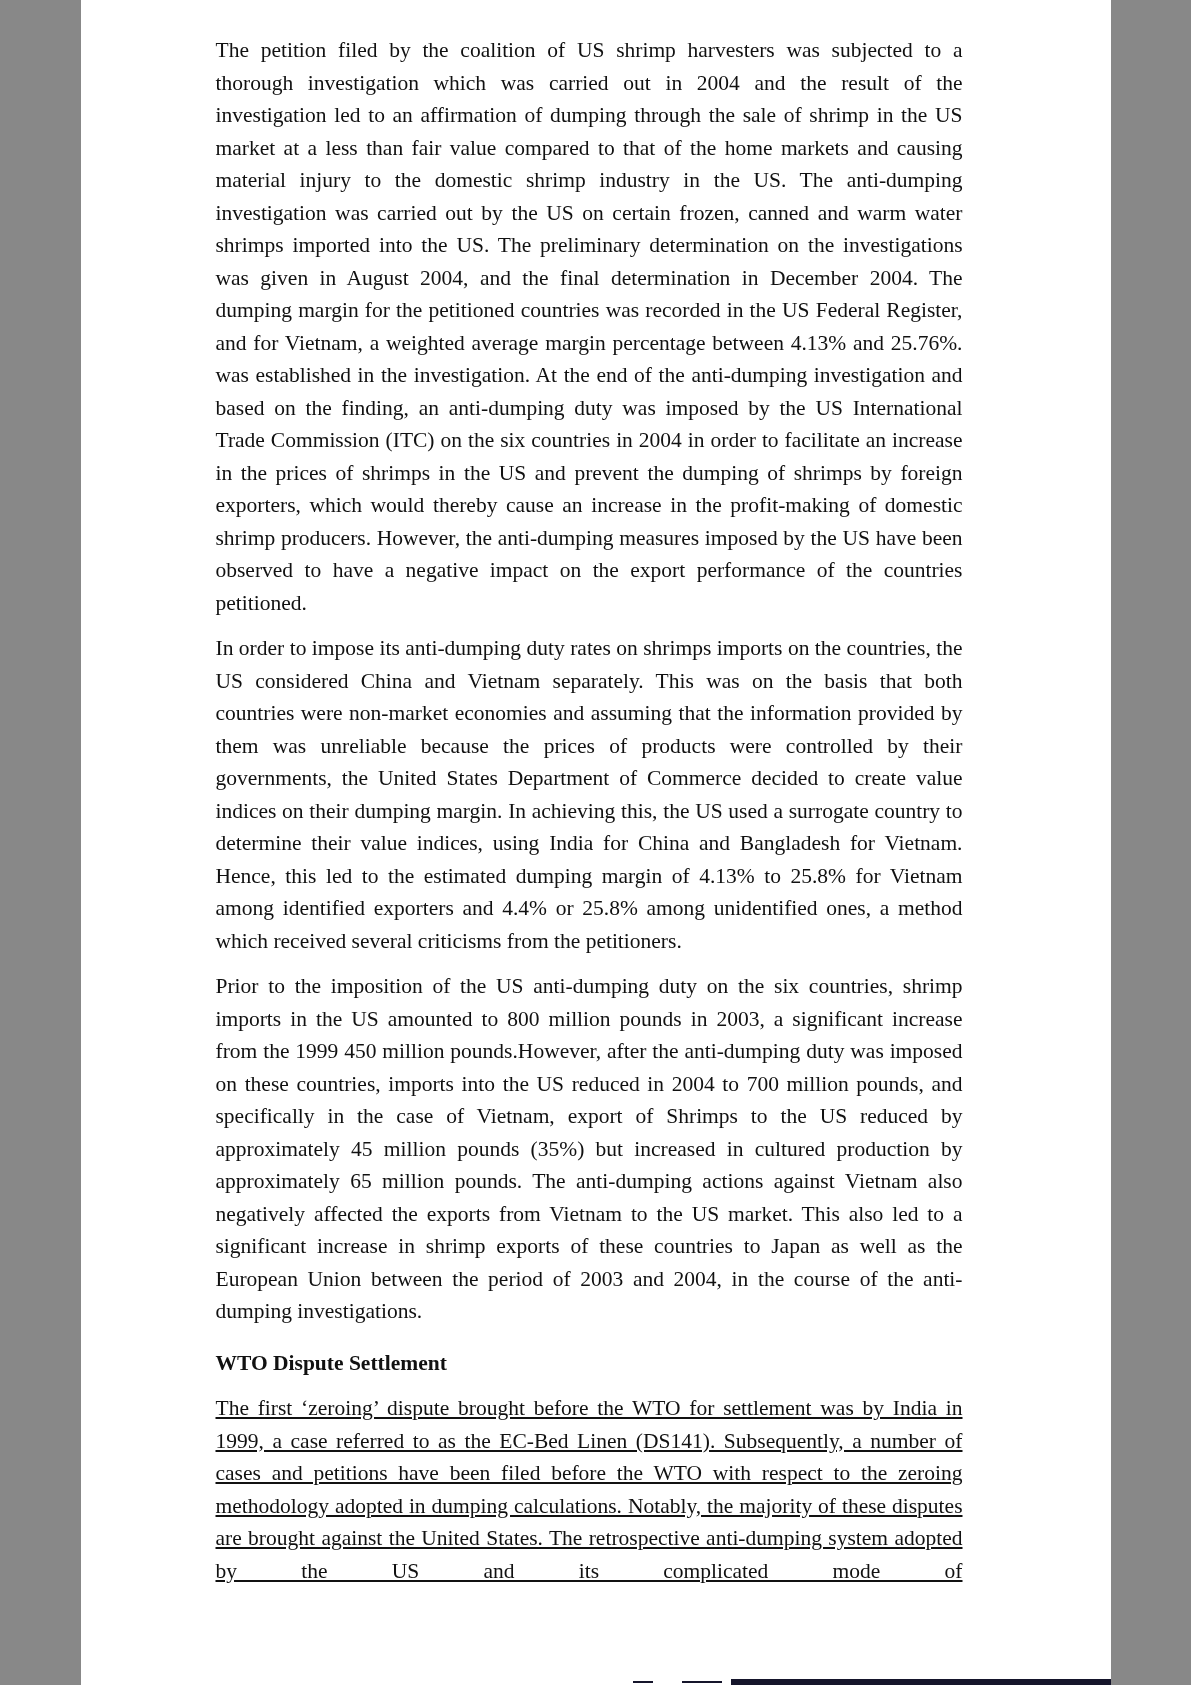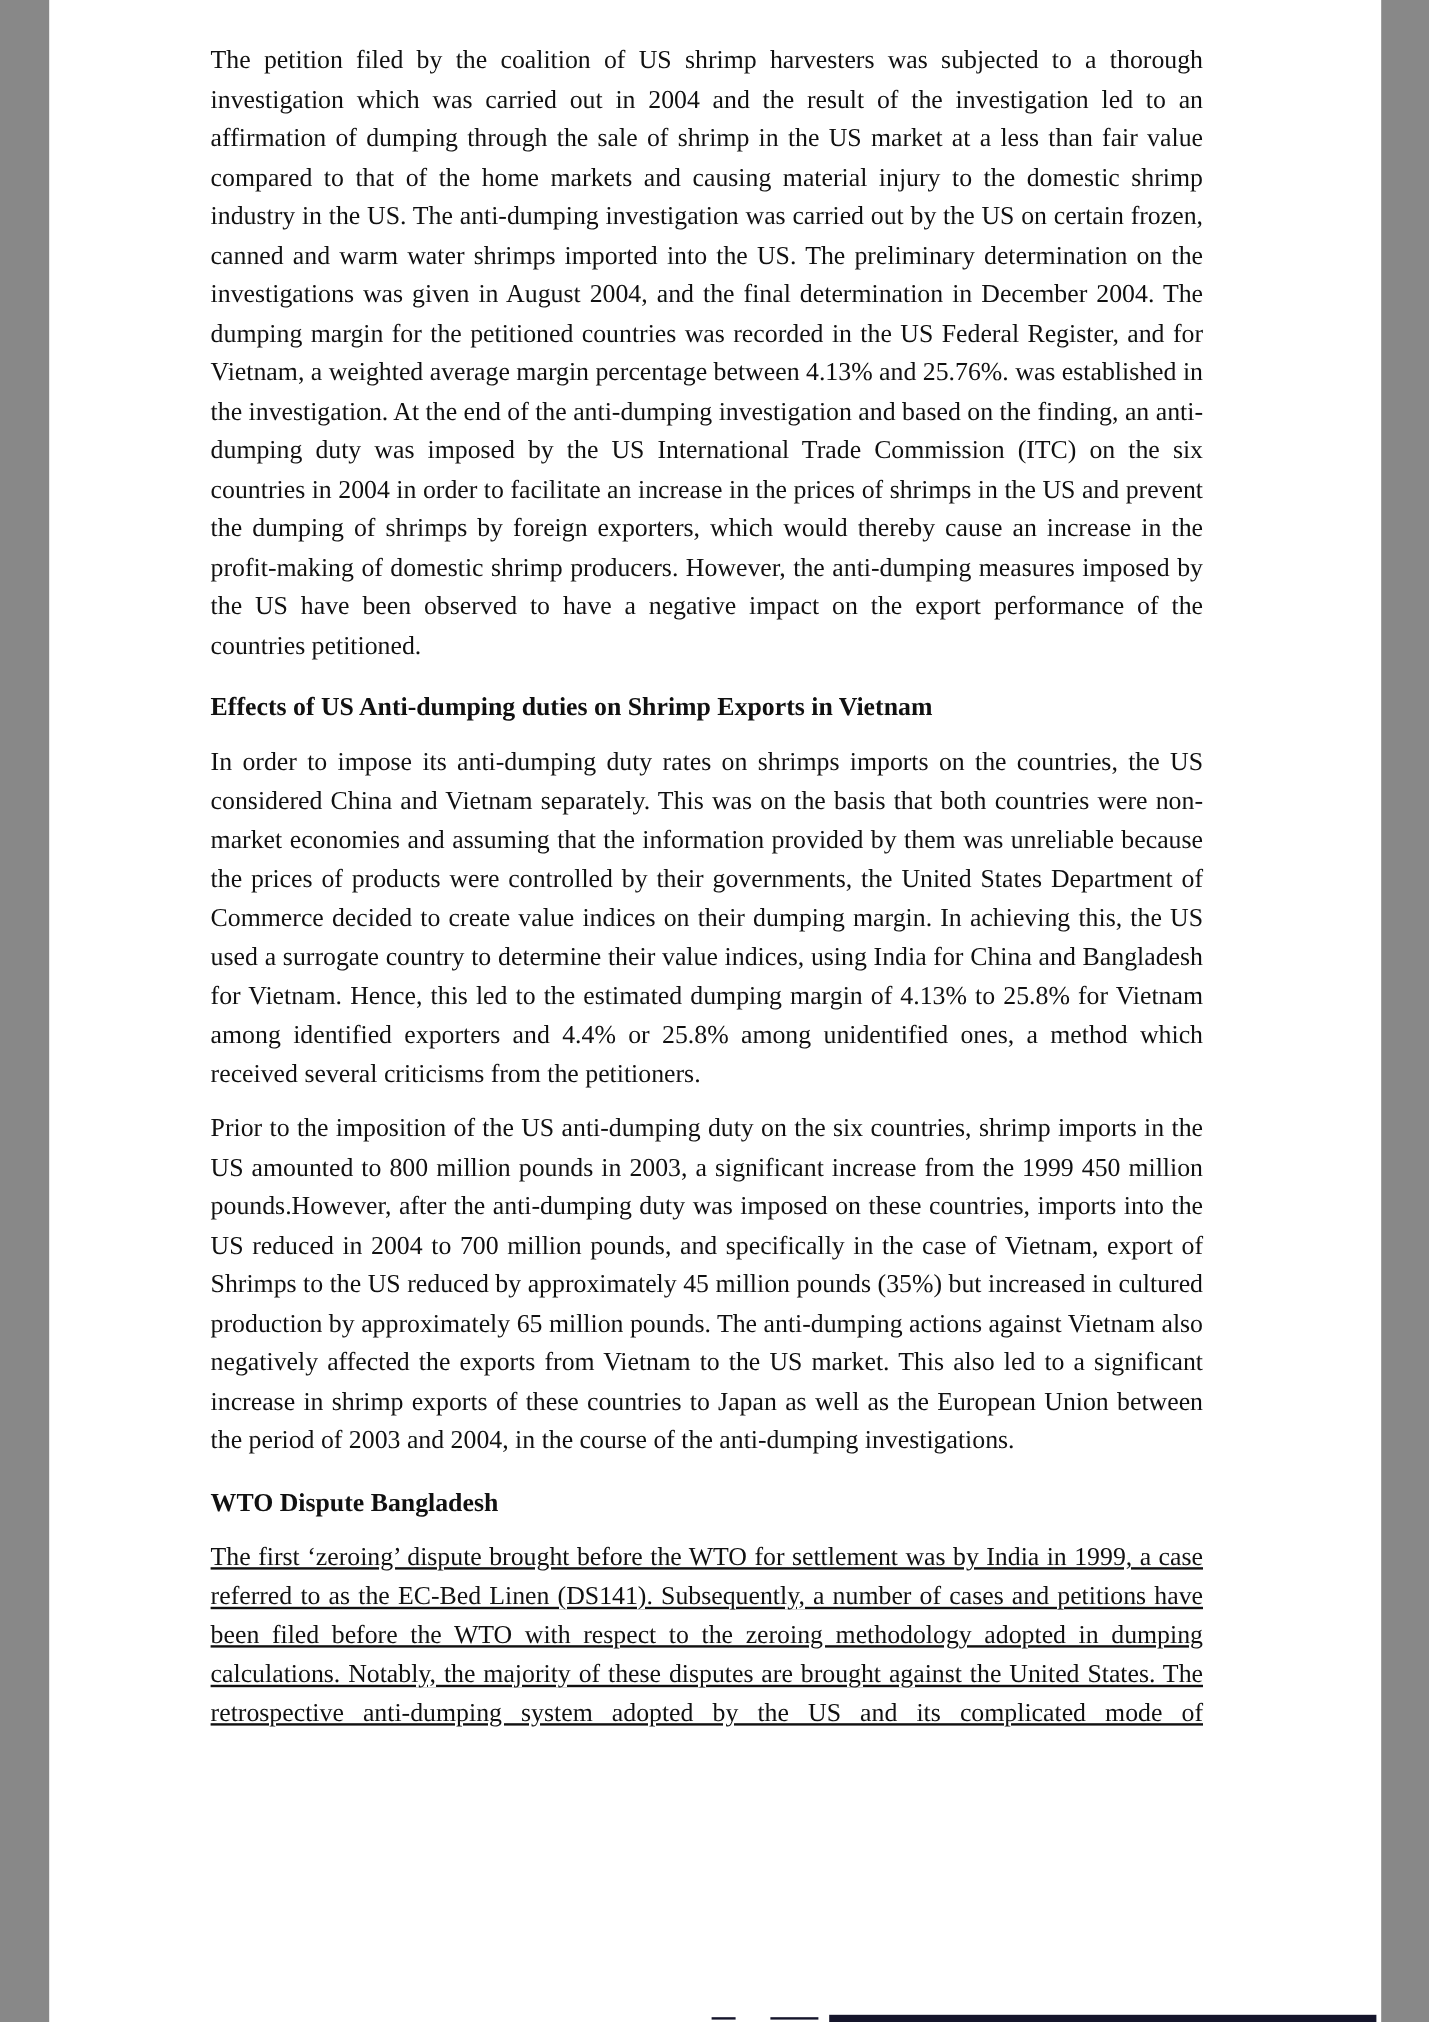--- a/index.html
+++ b/index.html
@@ -4,21 +4,21 @@
 <style>
   :root{
     --text:#111111;
     --page_bg:#ffffff;
     --artifact_bar:#15152b;
   }
   *{box-sizing:border-box;}
   html,body{margin:0;padding:0;background:#888;}
   .page{
     position:relative;
-    width:1110px;
+    width:1030px;
     height:1685px;
     margin:0 auto;
     background:var(--page_bg);
     font-family:"Liberation Serif","DejaVu Serif",serif;
     font-size:21.5px;
     line-height:32.5px;
     color:var(--text);
     padding:34px 148px 16px 135px;
     overflow:hidden;
   }
@@ -61,27 +61,26 @@
     background:var(--artifact_bar);
   }
 </style>
 </head>
 <body>
 
 <div class="page">
 
   <p>The petition filed by the coalition of US shrimp harvesters was subjected to a thorough investigation which was carried out in 2004 and the result of the investigation led to an affirmation of dumping through the sale of shrimp in the US market at a less than fair value compared to that of the home markets and causing material injury to the domestic shrimp industry in the US. The anti-dumping investigation was carried out by the US on certain frozen, canned and warm water shrimps imported into the US. The preliminary determination on the investigations was given in August 2004, and the final determination in December 2004. The dumping margin for the petitioned countries was recorded in the US Federal Register, and for Vietnam, a weighted average margin percentage between 4.13% and 25.76%. was established in the investigation. At the end of the anti-dumping investigation and based on the finding, an anti-dumping duty was imposed by the US International Trade Commission (ITC) on the six countries in 2004 in order to facilitate an increase in the prices of shrimps in the US and prevent the dumping of shrimps by foreign exporters, which would thereby cause an increase in the profit-making of domestic shrimp producers. However, the anti-dumping measures imposed by the US have been observed to have a negative impact on the export performance of the countries petitioned.</p>
 
-  <h2>Effects of US Anti-dumping duties on Shrimp Exports in Vietnam</h2>
 
   <p>In order to impose its anti-dumping duty rates on shrimps imports on the countries, the US considered China and Vietnam separately. This was on the basis that both countries were non-market economies and assuming that the information provided by them was unreliable because the prices of products were controlled by their governments, the United States Department of Commerce decided to create value indices on their dumping margin. In achieving this, the US used a surrogate country to determine their value indices, using India for China and Bangladesh for Vietnam. Hence, this led to the estimated dumping margin of 4.13% to 25.8% for Vietnam among identified exporters and 4.4% or 25.8% among unidentified ones, a method which received several criticisms from the petitioners.</p>
 
   <p>Prior to the imposition of the US anti-dumping duty on the six countries, shrimp imports in the US amounted to 800 million pounds in 2003, a significant increase from the 1999 450 million pounds.However, after the anti-dumping duty was imposed on these countries, imports into the US reduced in 2004 to 700 million pounds, and specifically in the case of Vietnam, export of Shrimps to the US reduced by approximately 45 million pounds (35%) but increased in cultured production by approximately 65 million pounds. The anti-dumping actions against Vietnam also negatively affected the exports from Vietnam to the US market. This also led to a significant increase in shrimp exports of these countries to Japan as well as the European Union between the period of 2003 and 2004, in the course of the anti-dumping investigations.</p>
 
-  <h2>WTO Dispute Bangladesh</h2>
+  <h2>WTO Dispute Settlement</h2>
 
   <p class="justify-last">The first ‘zeroing’ dispute brought before the WTO for settlement was by India in 1999, a case referred to as the EC-Bed Linen (DS141). Subsequently, a number of cases and petitions have been filed before the WTO with respect to the zeroing methodology adopted in dumping calculations. Notably, the majority of these disputes are brought against the United States. The retrospective anti-dumping system adopted by the US and its complicated mode of</p>
 
   <div class="bottom-fragment">
     <span class="dash d1"></span>
     <span class="dash d2"></span>
     <span class="bar"></span>
   </div>
 
 </div>

